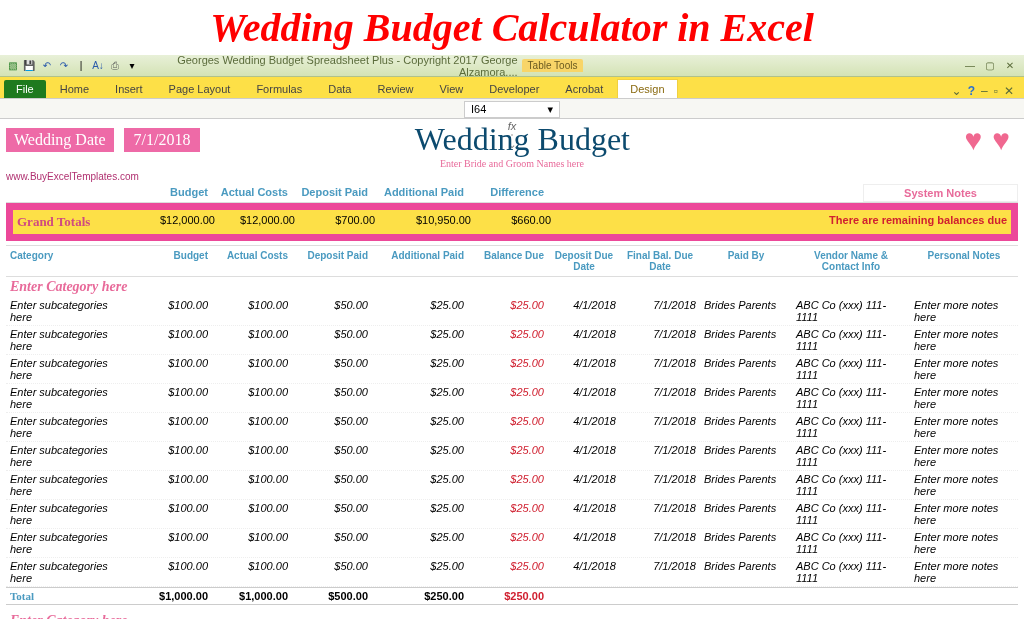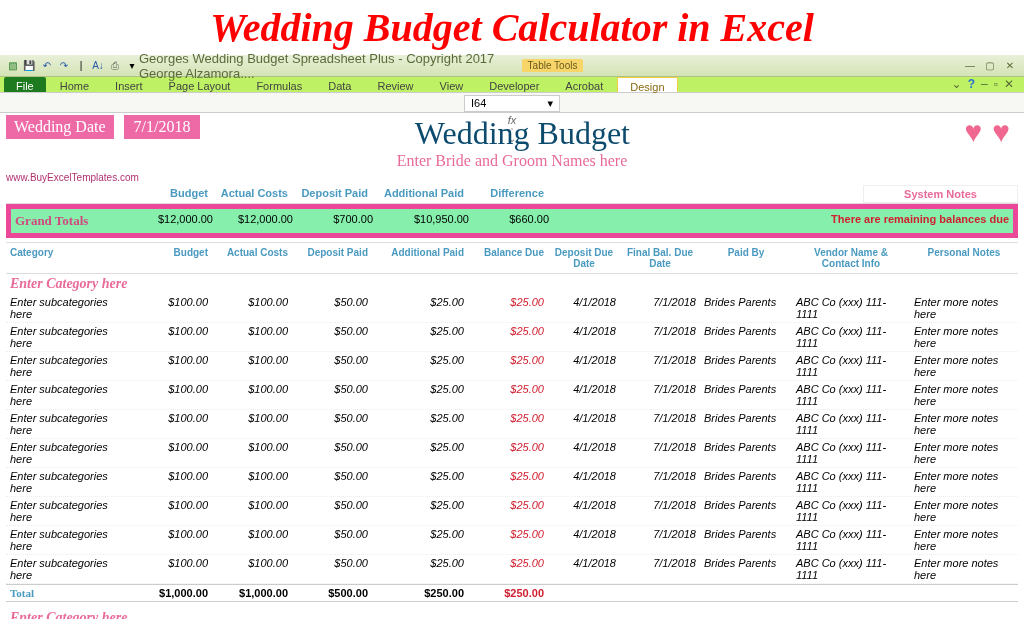--- a/index.html
+++ b/index.html
@@ -1,54 +1,54 @@
 <!DOCTYPE html>
 <html><head>
 <meta charset="utf-8">
 <style>
 * { margin: 0; padding: 0; box-sizing: border-box; }
 body { font-family: "Segoe UI", Tahoma, Arial, sans-serif; font-size: 11px; background: #fff; width: 1024px; }
 .page-title { font: italic bold 40px Georgia, serif; color: #ff0000; text-align: center; padding: 4px 0; }
 .titlebar { background: linear-gradient(#e8f0d8, #d4e3b5); height: 22px; display: flex; align-items: center; padding: 0 6px; border-bottom: 1px solid #b0c28a; }
 .titlebar .qat { display: flex; gap: 3px; align-items: center; }
 .titlebar .qat span { width: 14px; height: 14px; display: inline-flex; align-items: center; justify-content: center; font-size: 10px; }
-.titlebar .doc-title { flex: 1; text-align: left; color: #5a6b3a; font-size: 13px; }
+.titlebar .doc-title { flex: 1; text-align: right; color: #5a6b3a; font-size: 11px; }
 .table-tools { background: #f8d568; padding: 1px 6px; border-radius: 2px 2px 0 0; font-size: 10px; color: #6a5a20; margin-left: 4px; }
 .win-controls { display: flex; gap: 4px; }
 .win-controls span { width: 16px; height: 14px; display: inline-flex; align-items: center; justify-content: center; color: #5a6b3a; font-size: 10px; }
-.ribbon-tabs { background: #bef264; height: 16px; display: flex; padding: 0 4px; border-bottom: 1px solid #ccc; gap: 2px; }
+.ribbon-tabs { background: #fde047; height: 22px; display: flex; align-items: flex-end; padding: 0 4px; border-bottom: 1px solid #ccc; gap: 2px; }
 .tab { padding: 3px 12px; font-size: 11px; color: #444; cursor: pointer; }
 .tab.file { background: #1e7a1e; color: #fff; border-radius: 2px 2px 0 0; }
 .tab.design { background: #fff; border: 1px solid #f0d040; border-bottom: none; color: #8a6a10; }
 .ribbon-right { margin-left: auto; display: flex; gap: 6px; padding-right: 6px; color: #5a6b3a; }
 .ribbon-right span { font-size: 12px; }
 .formula-row { display: flex; align-items: center; height: 20px; border-bottom: 1px solid #ccc; background: #f7f7f3; flex-direction: column; }
 .name-box { width: 96px; background: #fff; border: 1px solid #ccc; margin: 2px 4px; padding: 1px 6px; font-size: 11px; display: flex; justify-content: space-between; }
 .fx { padding: 0 4px; color: #666; font-style: italic; }
 .fx-input { flex: 1; background: #fff; border: 1px solid #ccc; margin: 2px 4px; height: 16px; }
 .sheet { background: #fff; padding: 2px 6px 0 6px; }
-.top-row { display: flex; align-items: flex-start; gap: 10px; }
+.top-row { display: flex; align-items: center; gap: 10px; }
 .wedding-date-label { background: #ee6aa7; color: #fff; padding: 3px 8px; font-family: "Brush Script MT", cursive; font-size: 16px; }
 .wedding-date-val { background: #ee6aa7; color: #fff; padding: 3px 10px; font-family: "Brush Script MT", cursive; font-size: 16px; }
 .sheet-title { font-family: "Brush Script MT", "Lucida Handwriting", cursive; font-size: 32px; color: #0c4a6e; text-align: center; flex: 1; margin-left: -120px; }
 .hearts { display: flex; gap: 10px; margin-right: 8px; }
 .heart { font-size: 30px; color: #f06890; }
-.subtitle-row { text-align: center; color: #e86a9a; font-family: "Brush Script MT", cursive; font-size: 16px; }
+.subtitle-row { text-align: center; color: #e86a9a; font-family: "Brush Script MT", cursive; font-size: 10px; }
 .url { color: #b03070; font-size: 10px; margin: 2px 0; }
 .totals-header, .cat-header { display: flex; font-size: 11px; }
 .totals-header .col, .cat-header .col, .data-row .col, .totals-row .col, .cat-total .col { padding: 2px 4px; }
 .c-label { width: 126px; }
 .c-num { width: 80px; text-align: right; }
 .c-date { width: 72px; text-align: right; }
 .c-paidby { width: 92px; }
 .c-vendor { width: 118px; }
 .c-notes { flex: 1; }
 .totals-header { color: #4a9ac0; font-weight: bold; border-bottom: 1px solid #ddd; }
 .sys-notes-hdr { flex: 1; text-align: center; color: #e86a9a; border: 1px solid #eee; }
-.grand-row { display: flex; background: #86efac; border: 5px solid #ec4899; }
+.grand-row { display: flex; background: #fde047; border: 7px solid #ec4899; }
 .grand-row .c-label { font: bold 13px Georgia; color: #d04a80; }
 .grand-row .col { padding: 4px; }
 .sys-notes-val { flex: 1; text-align: right; color: #d02030; font-weight: bold; }
 .cat-header { color: #4a9ac0; font-weight: bold; border-top: 1px solid #ddd; border-bottom: 1px solid #ddd; margin-top: 4px; padding: 2px 0; }
 .cat-header .col { line-height: 1.1; font-size: 10px; }
 .cat-header .c-date, .cat-header .c-paidby, .cat-header .c-vendor, .cat-header .c-notes { text-align: center; }
 .cat-title { font: italic bold 14px Georgia; color: #e86a9a; padding: 2px 4px; }
 .data-row { display: flex; font-size: 11px; border-bottom: 1px dotted #eee; font-style: italic; }
 .data-row .bal { color: #d02030; }
 .cat-total { display: flex; font-weight: bold; font-size: 11px; border-top: 1px solid #ccc; border-bottom: 1px solid #ccc; }

